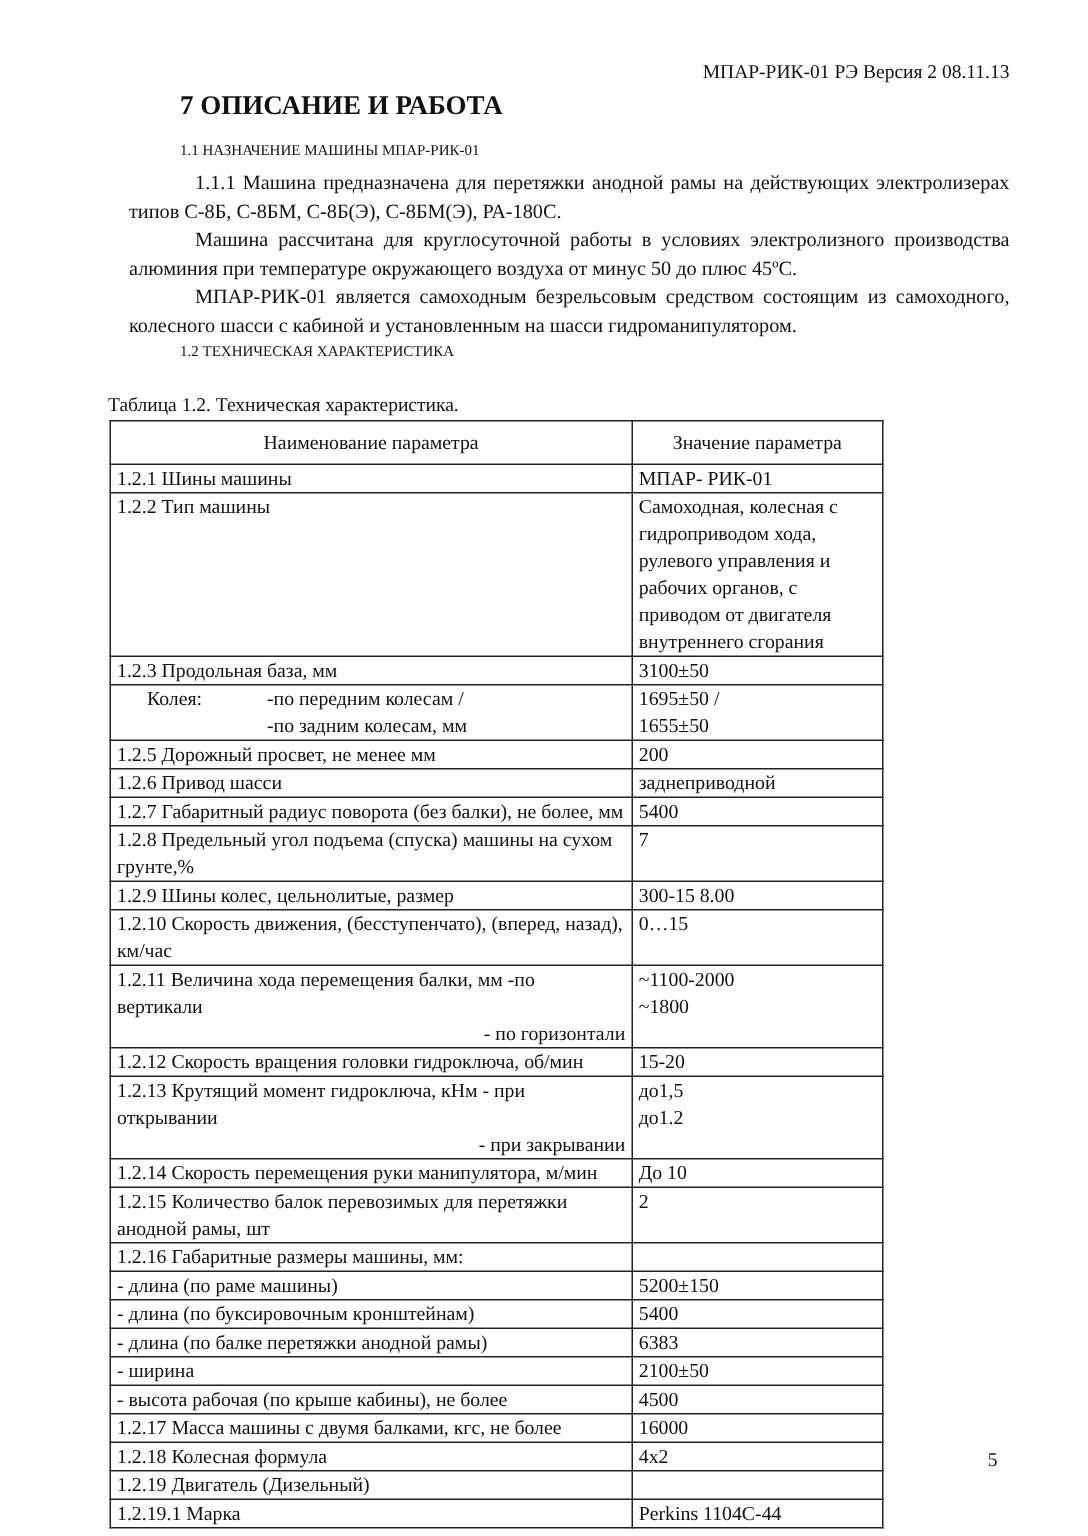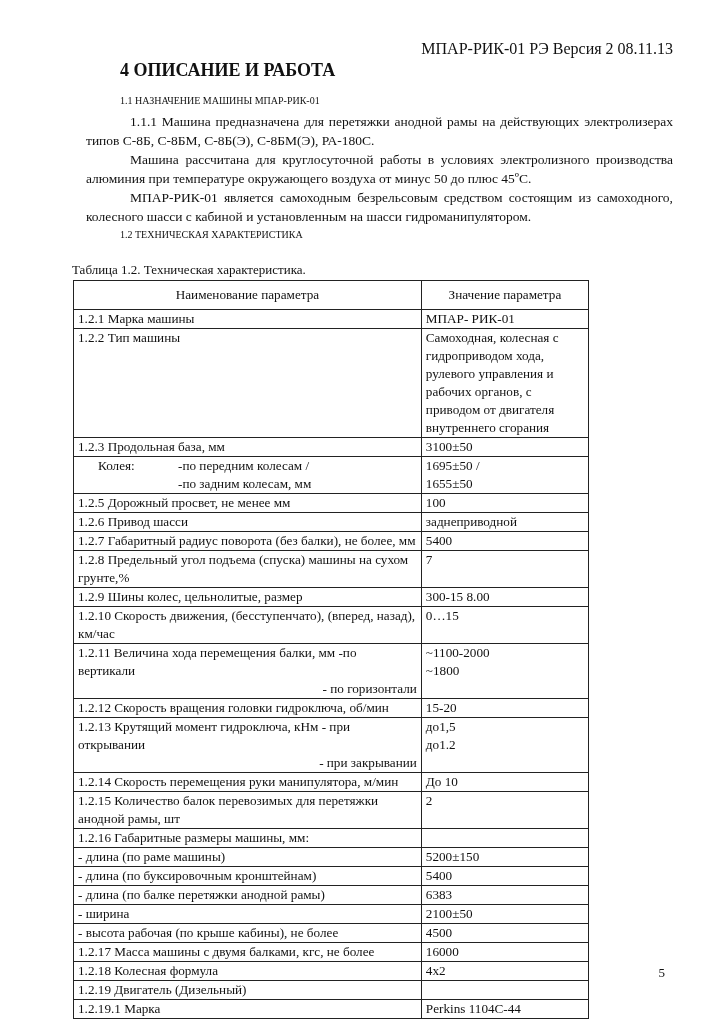--- a/index.html
+++ b/index.html
@@ -1,18 +1,18 @@
 <!DOCTYPE html>
 <html><head>
 <meta charset="utf-8">
 <style>
   html, body { margin: 0; padding: 0; background: #ffffff; }
   body { width: 725px; height: 1024px; position: relative; overflow: hidden;
          font-family: "Liberation Serif", "DejaVu Serif", serif; color: #111; }
-  .header-ref { position: absolute; top: 40px; right: 52px; font-size: 16px; }
+  .header-ref { position: absolute; top: 40px; right: 52px; font-size: 13px; }
   .h1 { position: absolute; left: 120px; top: 60px; font-size: 18px; font-weight: bold; margin: 0; }
   .h2 { position: absolute; left: 120px; font-size: 10px; font-weight: normal; margin: 0; }
   .h2.s1 { top: 95px; }
   .h2.s2 { top: 229px; }
   .para { position: absolute; left: 86px; width: 587px; font-size: 13.5px; line-height: 19px;
           text-align: justify; text-align-last: left; margin: 0; }
   .para .ind { display: inline-block; width: 44px; }
   .p1 { top: 112px; }
   .p2 { top: 150px; }
   .p3 { top: 188px; }
@@ -27,41 +27,41 @@
   .kol { display: flex; }
   .kol .l { width: 80px; margin-left: 20px; }
   .dim { padding-left: 68px; }
   .page-num { position: absolute; right: 60px; top: 965px; font-size: 13px; }
 </style>
 </head>
 <body>
 
 <div class="header-ref">МПАР-РИК-01 РЭ Версия 2 08.11.13</div>
 
-<h1 class="h1">4 ОПИСАНИЕ И РАБОТА</h1>
+<h1 class="h1">7 ОПИСАНИЕ И РАБОТА</h1>
 <h2 class="h2 s1">1.1  НАЗНАЧЕНИЕ МАШИНЫ МПАР-РИК-01</h2>
 
 <p class="para p1"><span class="ind"></span><span>1.1.1 Машина предназначена для перетяжки анодной рамы на действующих электролизерах типов С-8Б, С-8БМ, С-8Б(Э), С-8БМ(Э), РА-180С.</span></p>
 <p class="para p2"><span class="ind"></span><span>Машина рассчитана для круглосуточной работы в условиях электролизного производства алюминия при температуре окружающего воздуха от минус 50 до плюс 45ºС.</span></p>
 <p class="para p3"><span class="ind"></span><span>МПАР-РИК-01 является самоходным безрельсовым средством состоящим из самоходного, колесного шасси с кабиной и установленным на шасси гидроманипулятором.</span></p>
 
 <h2 class="h2 s2">1.2 ТЕХНИЧЕСКАЯ ХАРАКТЕРИСТИКА</h2>
 
 <div class="caption">Таблица 1.2. Техническая характеристика.</div>
 
 <table class="spec">
   <thead>
     <tr>
       <th>Наименование параметра</th>
       <th>Значение параметра</th>
     </tr>
   </thead>
   <tbody>
     <tr>
-      <td class="name">1.2.1  Марка машины</td>
+      <td class="name">1.2.1  Шины машины</td>
       <td class="val">МПАР- РИК-01</td>
     </tr>
     <tr>
       <td class="name">1.2.2  Тип машины</td>
       <td class="val">Самоходная, колесная с гидроприводом хода, рулевого управления и рабочих органов, с приводом от двигателя внутреннего сгорания</td>
     </tr>
     <tr>
       <td class="name">1.2.3  Продольная база, мм</td>
       <td class="val">3100±50</td>
     </tr>
@@ -76,21 +76,21 @@
             <span>-по задним колесам, мм</span>
           </div>
       </td>
       <td class="val">
         <div>1695±50 /</div>
         <div>1655±50</div>
       </td>
     </tr>
     <tr>
       <td class="name">1.2.5  Дорожный просвет, не менее мм</td>
-      <td class="val">100</td>
+      <td class="val">200</td>
     </tr>
     <tr>
       <td class="name">1.2.6  Привод шасси</td>
       <td class="val">заднеприводной</td>
     </tr>
     <tr>
       <td class="name">1.2.7  Габаритный радиус поворота (без балки), не более, мм</td>
       <td class="val">5400</td>
     </tr>
     <tr>

